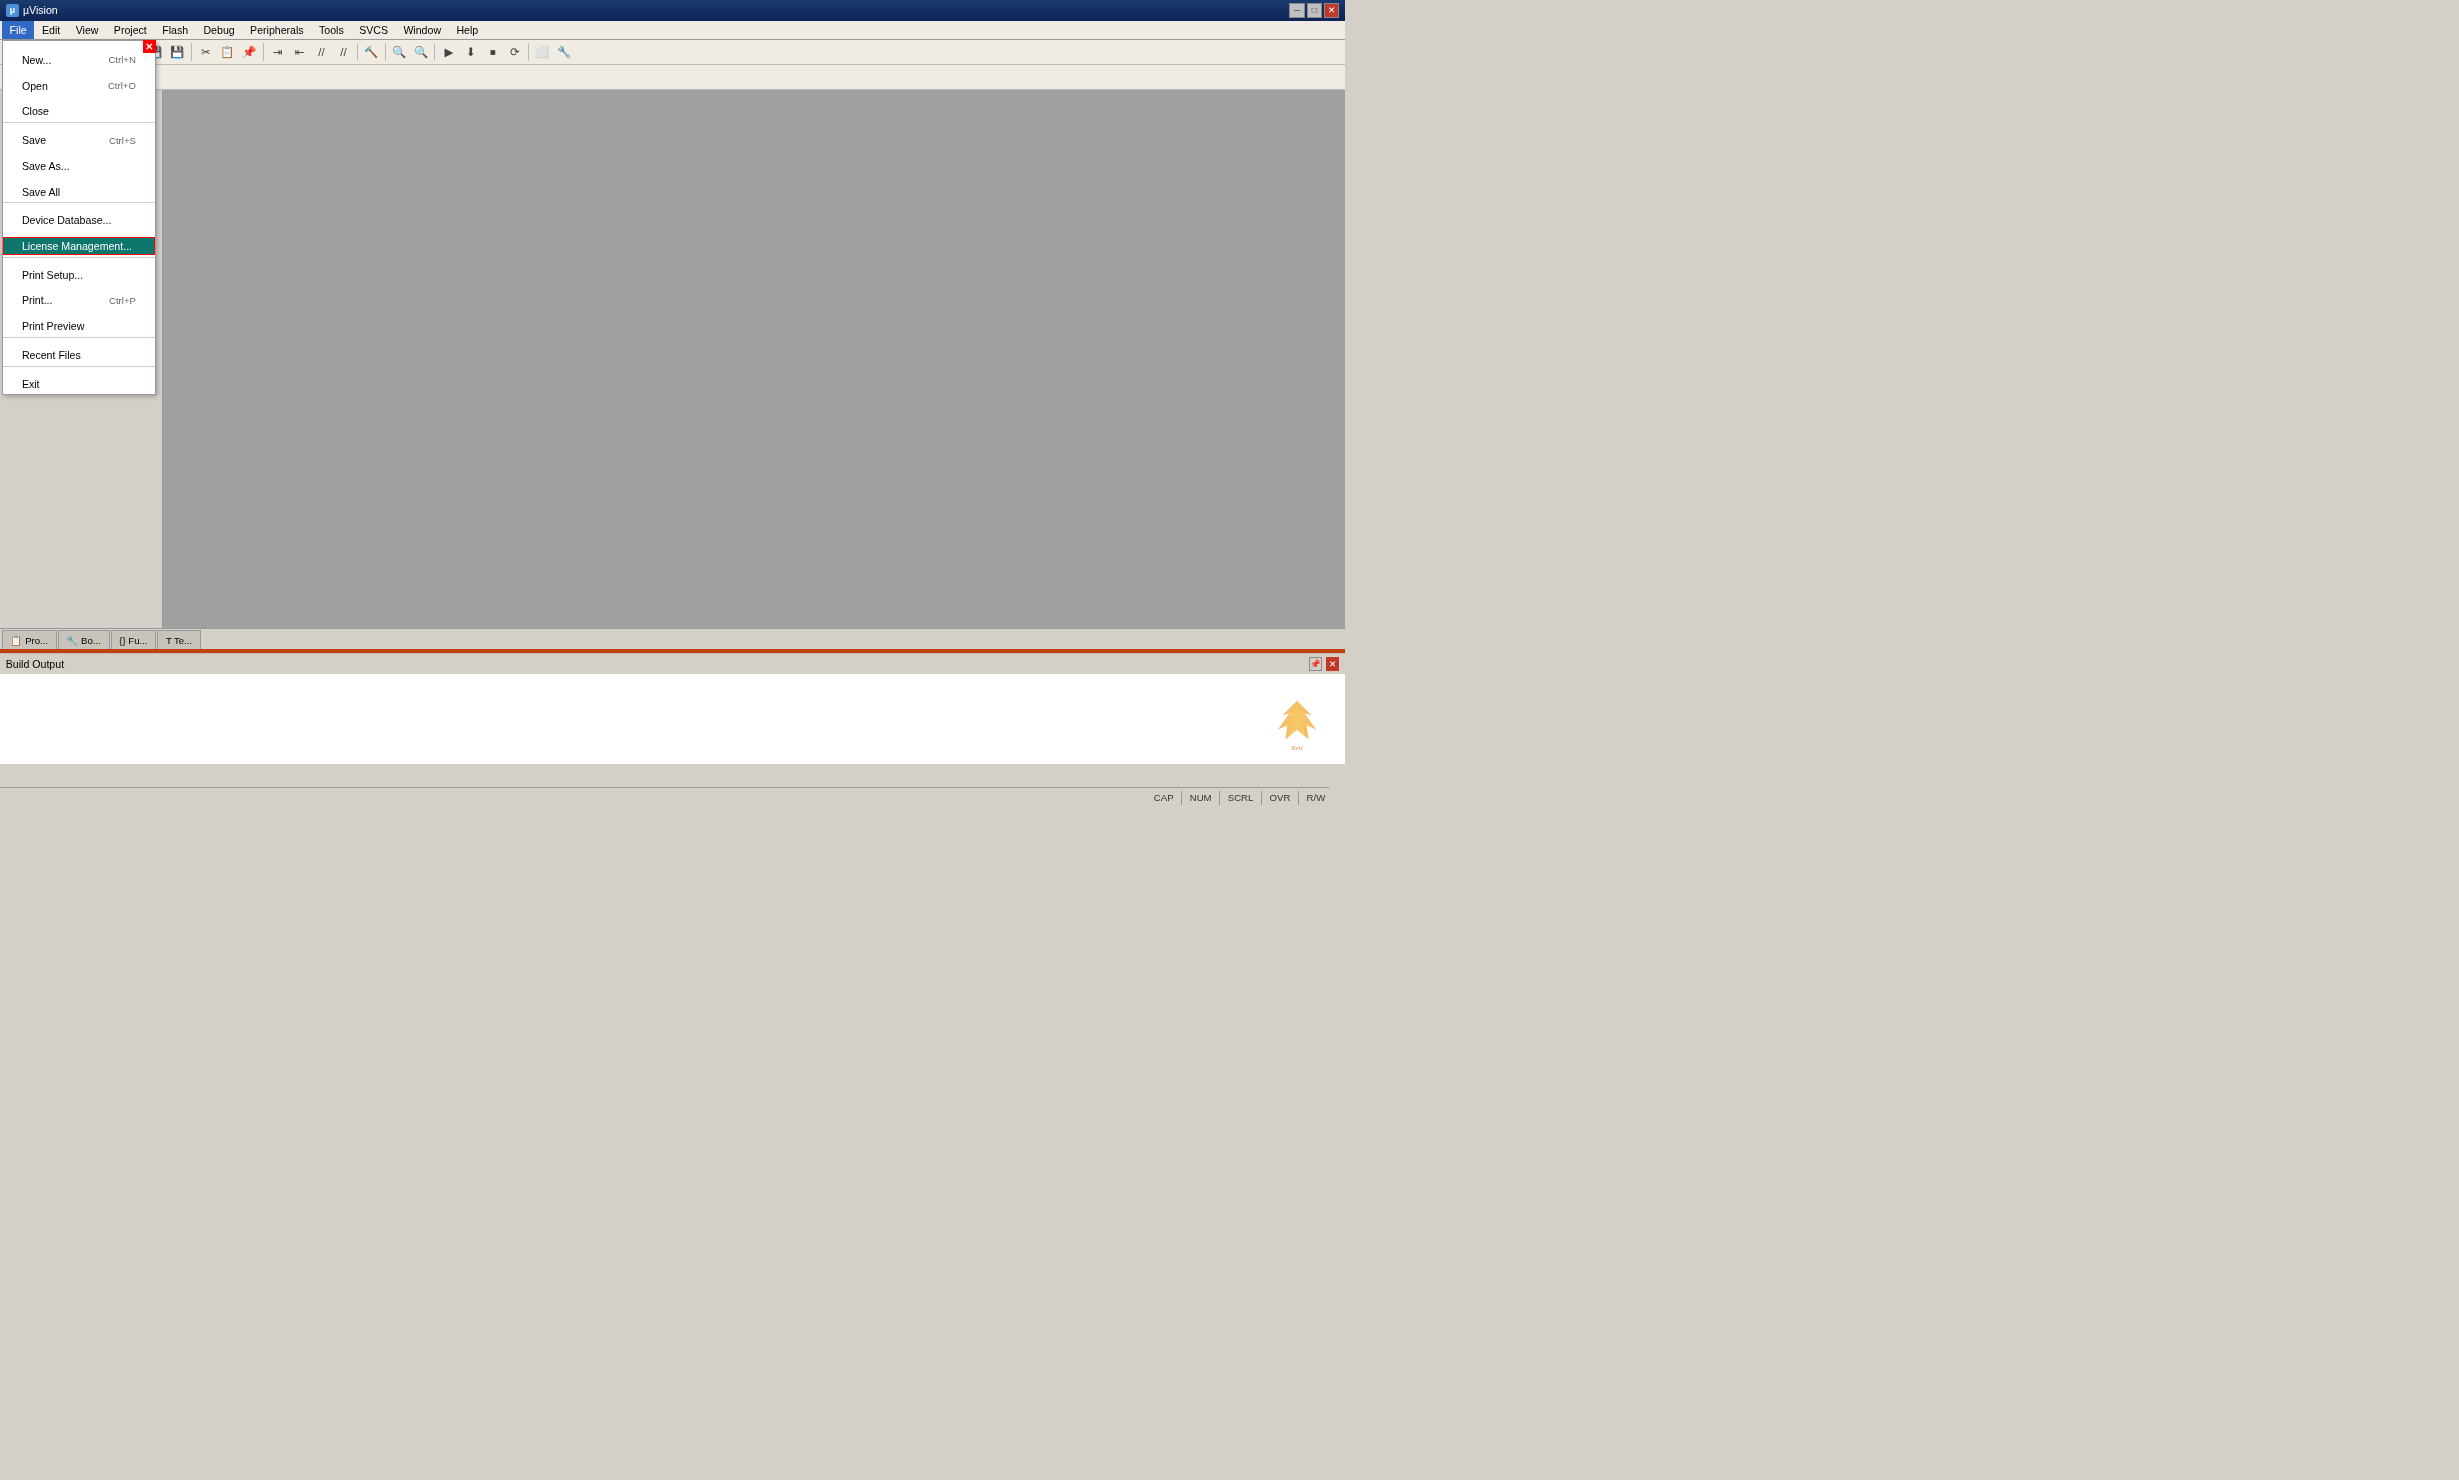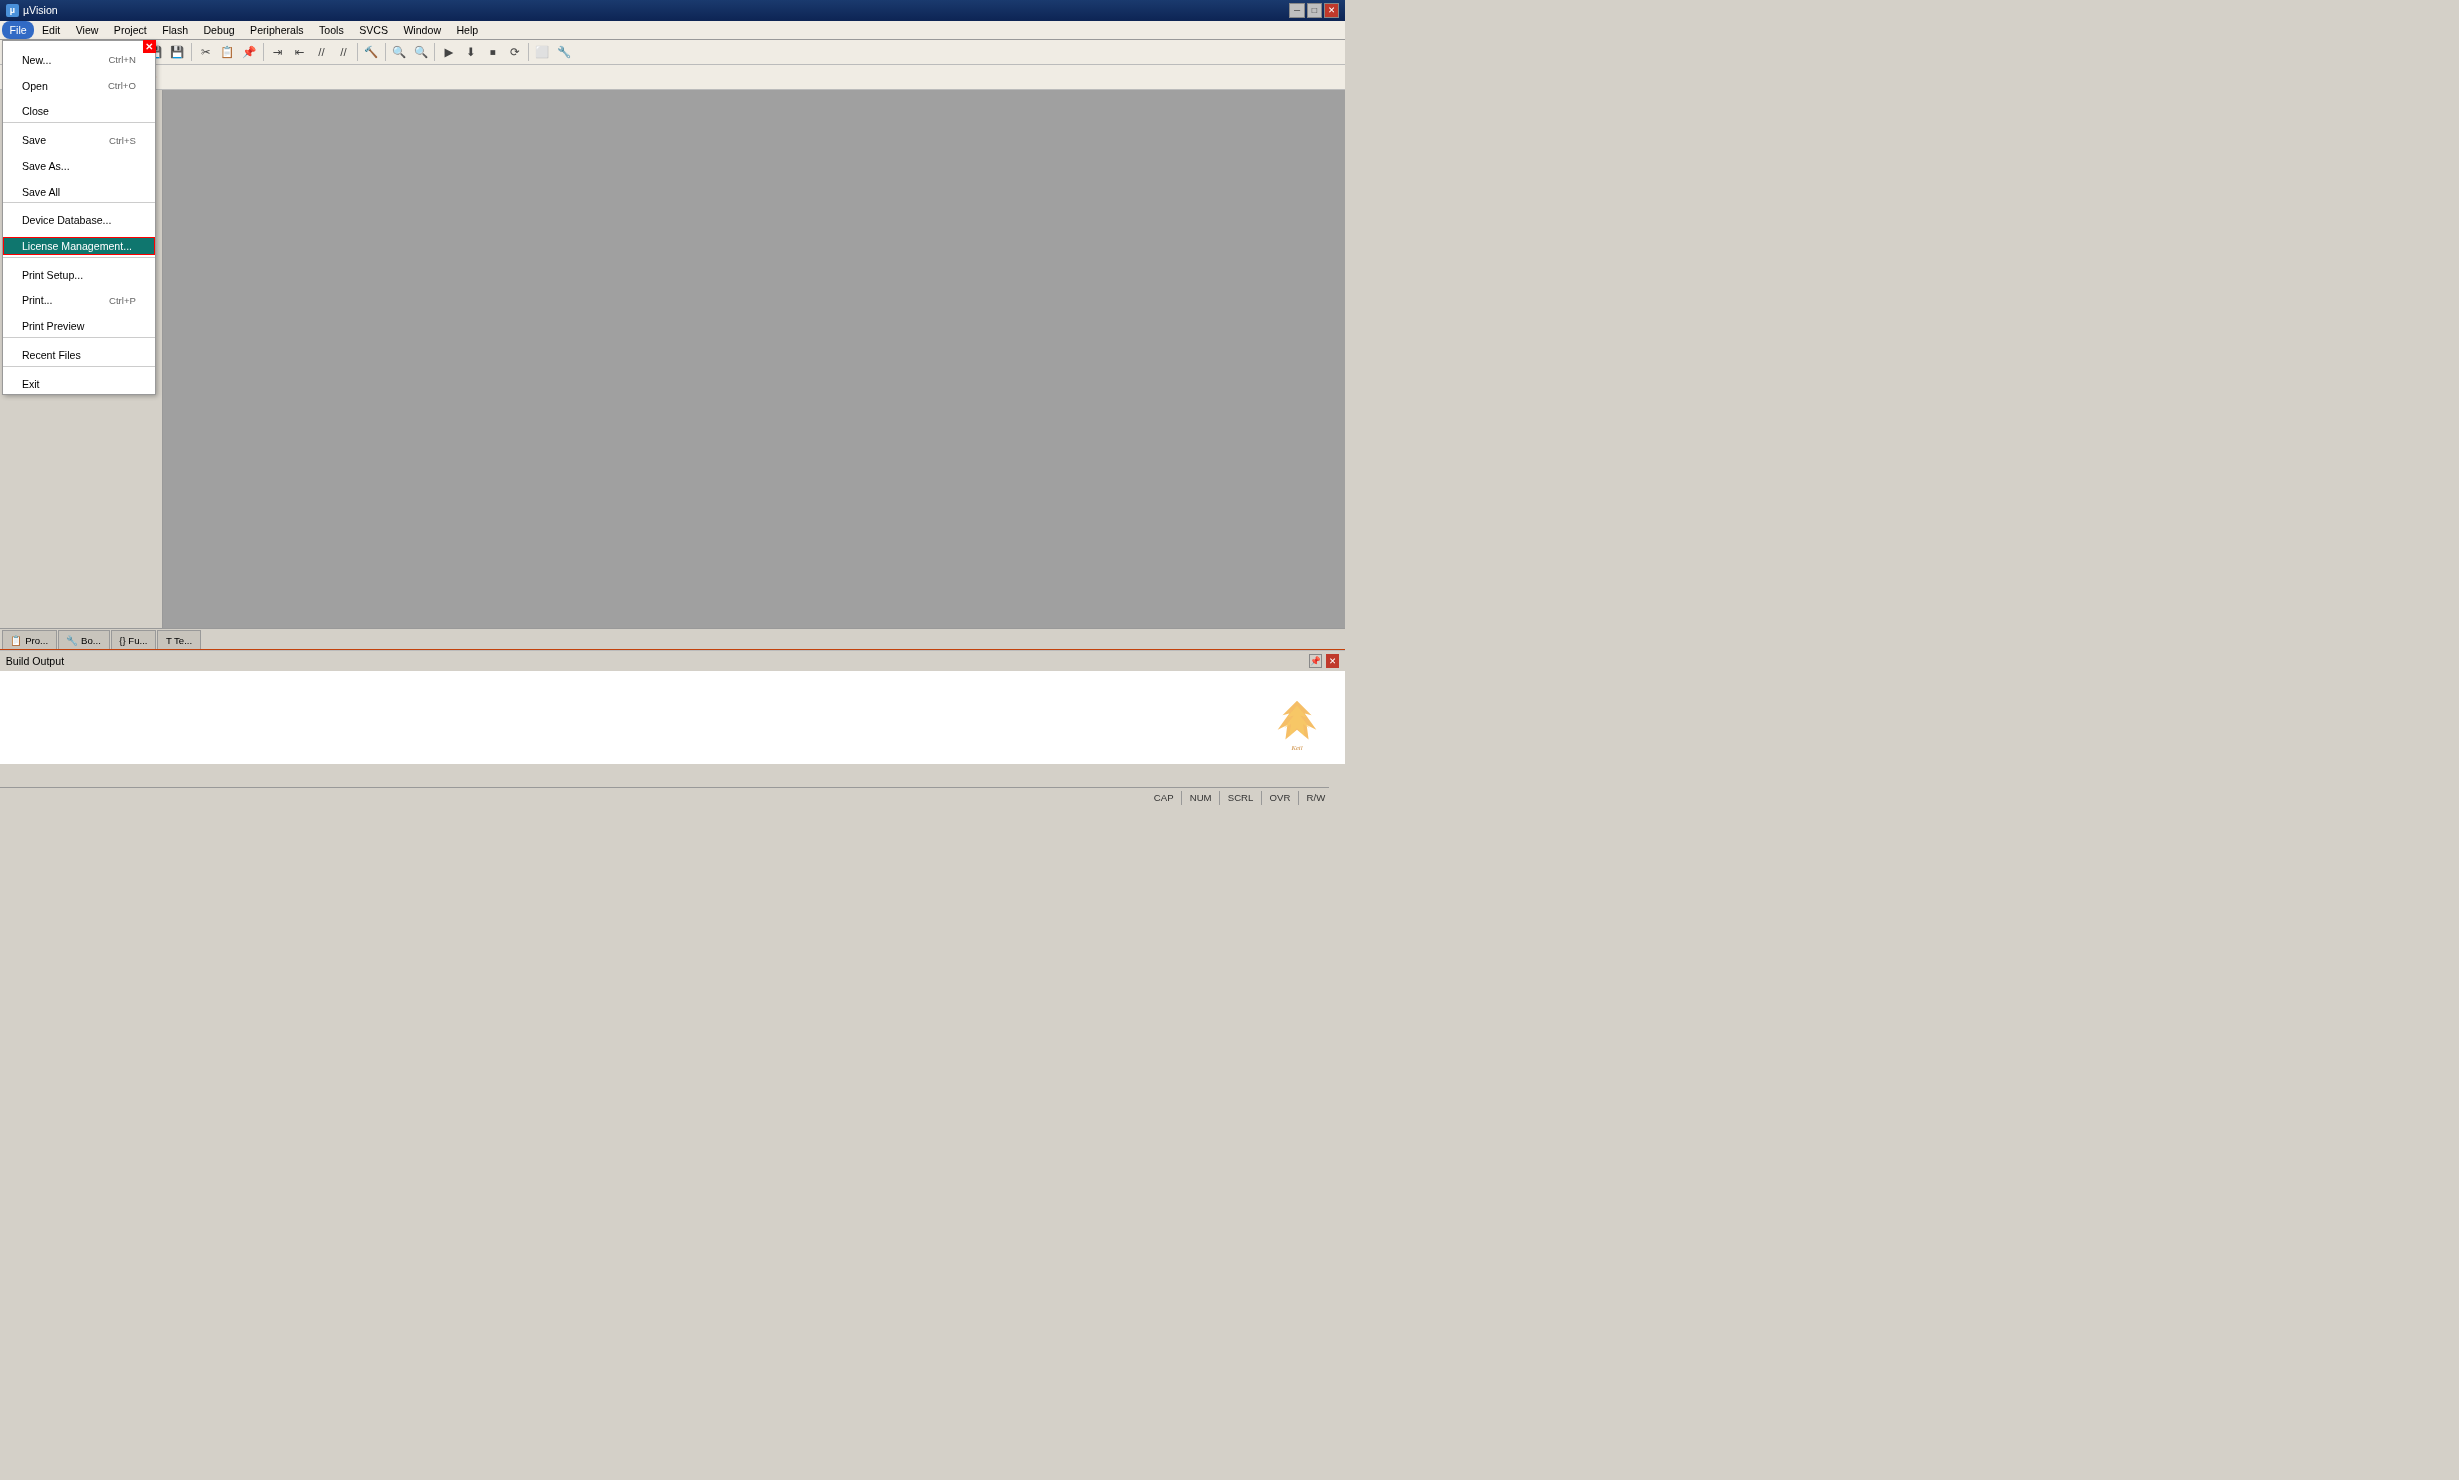--- a/index.html
+++ b/index.html
@@ -58,21 +58,21 @@
       align-items: center;
       padding: 0 1.9px;
       border-bottom: 1px solid #999;
     }
     .menu-item {
       padding: 1.9px 7.7px;
       cursor: pointer;
       font-size: 10.6px;
       color: #000;
       height: 100%;
-      display: flex; align-items: center; border-radius: 8px;
+      display: flex; align-items: center;
     }
     .menu-item.active { background: #316ac5; color: white; }
 
     
     .toolbar-row {
       background: #f0ece4;
       height: 25px;
       display: flex;
       align-items: center;
       padding: 0 1.9px;
@@ -235,21 +235,21 @@
       font-size: 9.6px;
       display: flex; align-items: center; justify-content: center;
       cursor: pointer;
       font-weight: bold;
     }
 
     #bottom-panel {
       display: flex;
       flex-direction: column;
       height: 115px;
-      border-top: 1px solid #c2410c;
+      border-top: 4px solid #c2410c;
     }
   </style>
 </head>
 <body>
 
 <div id="title-bar">
   <div id="title-bar-left">
     <div id="title-icon">
       <span>μ</span>
     </div>

